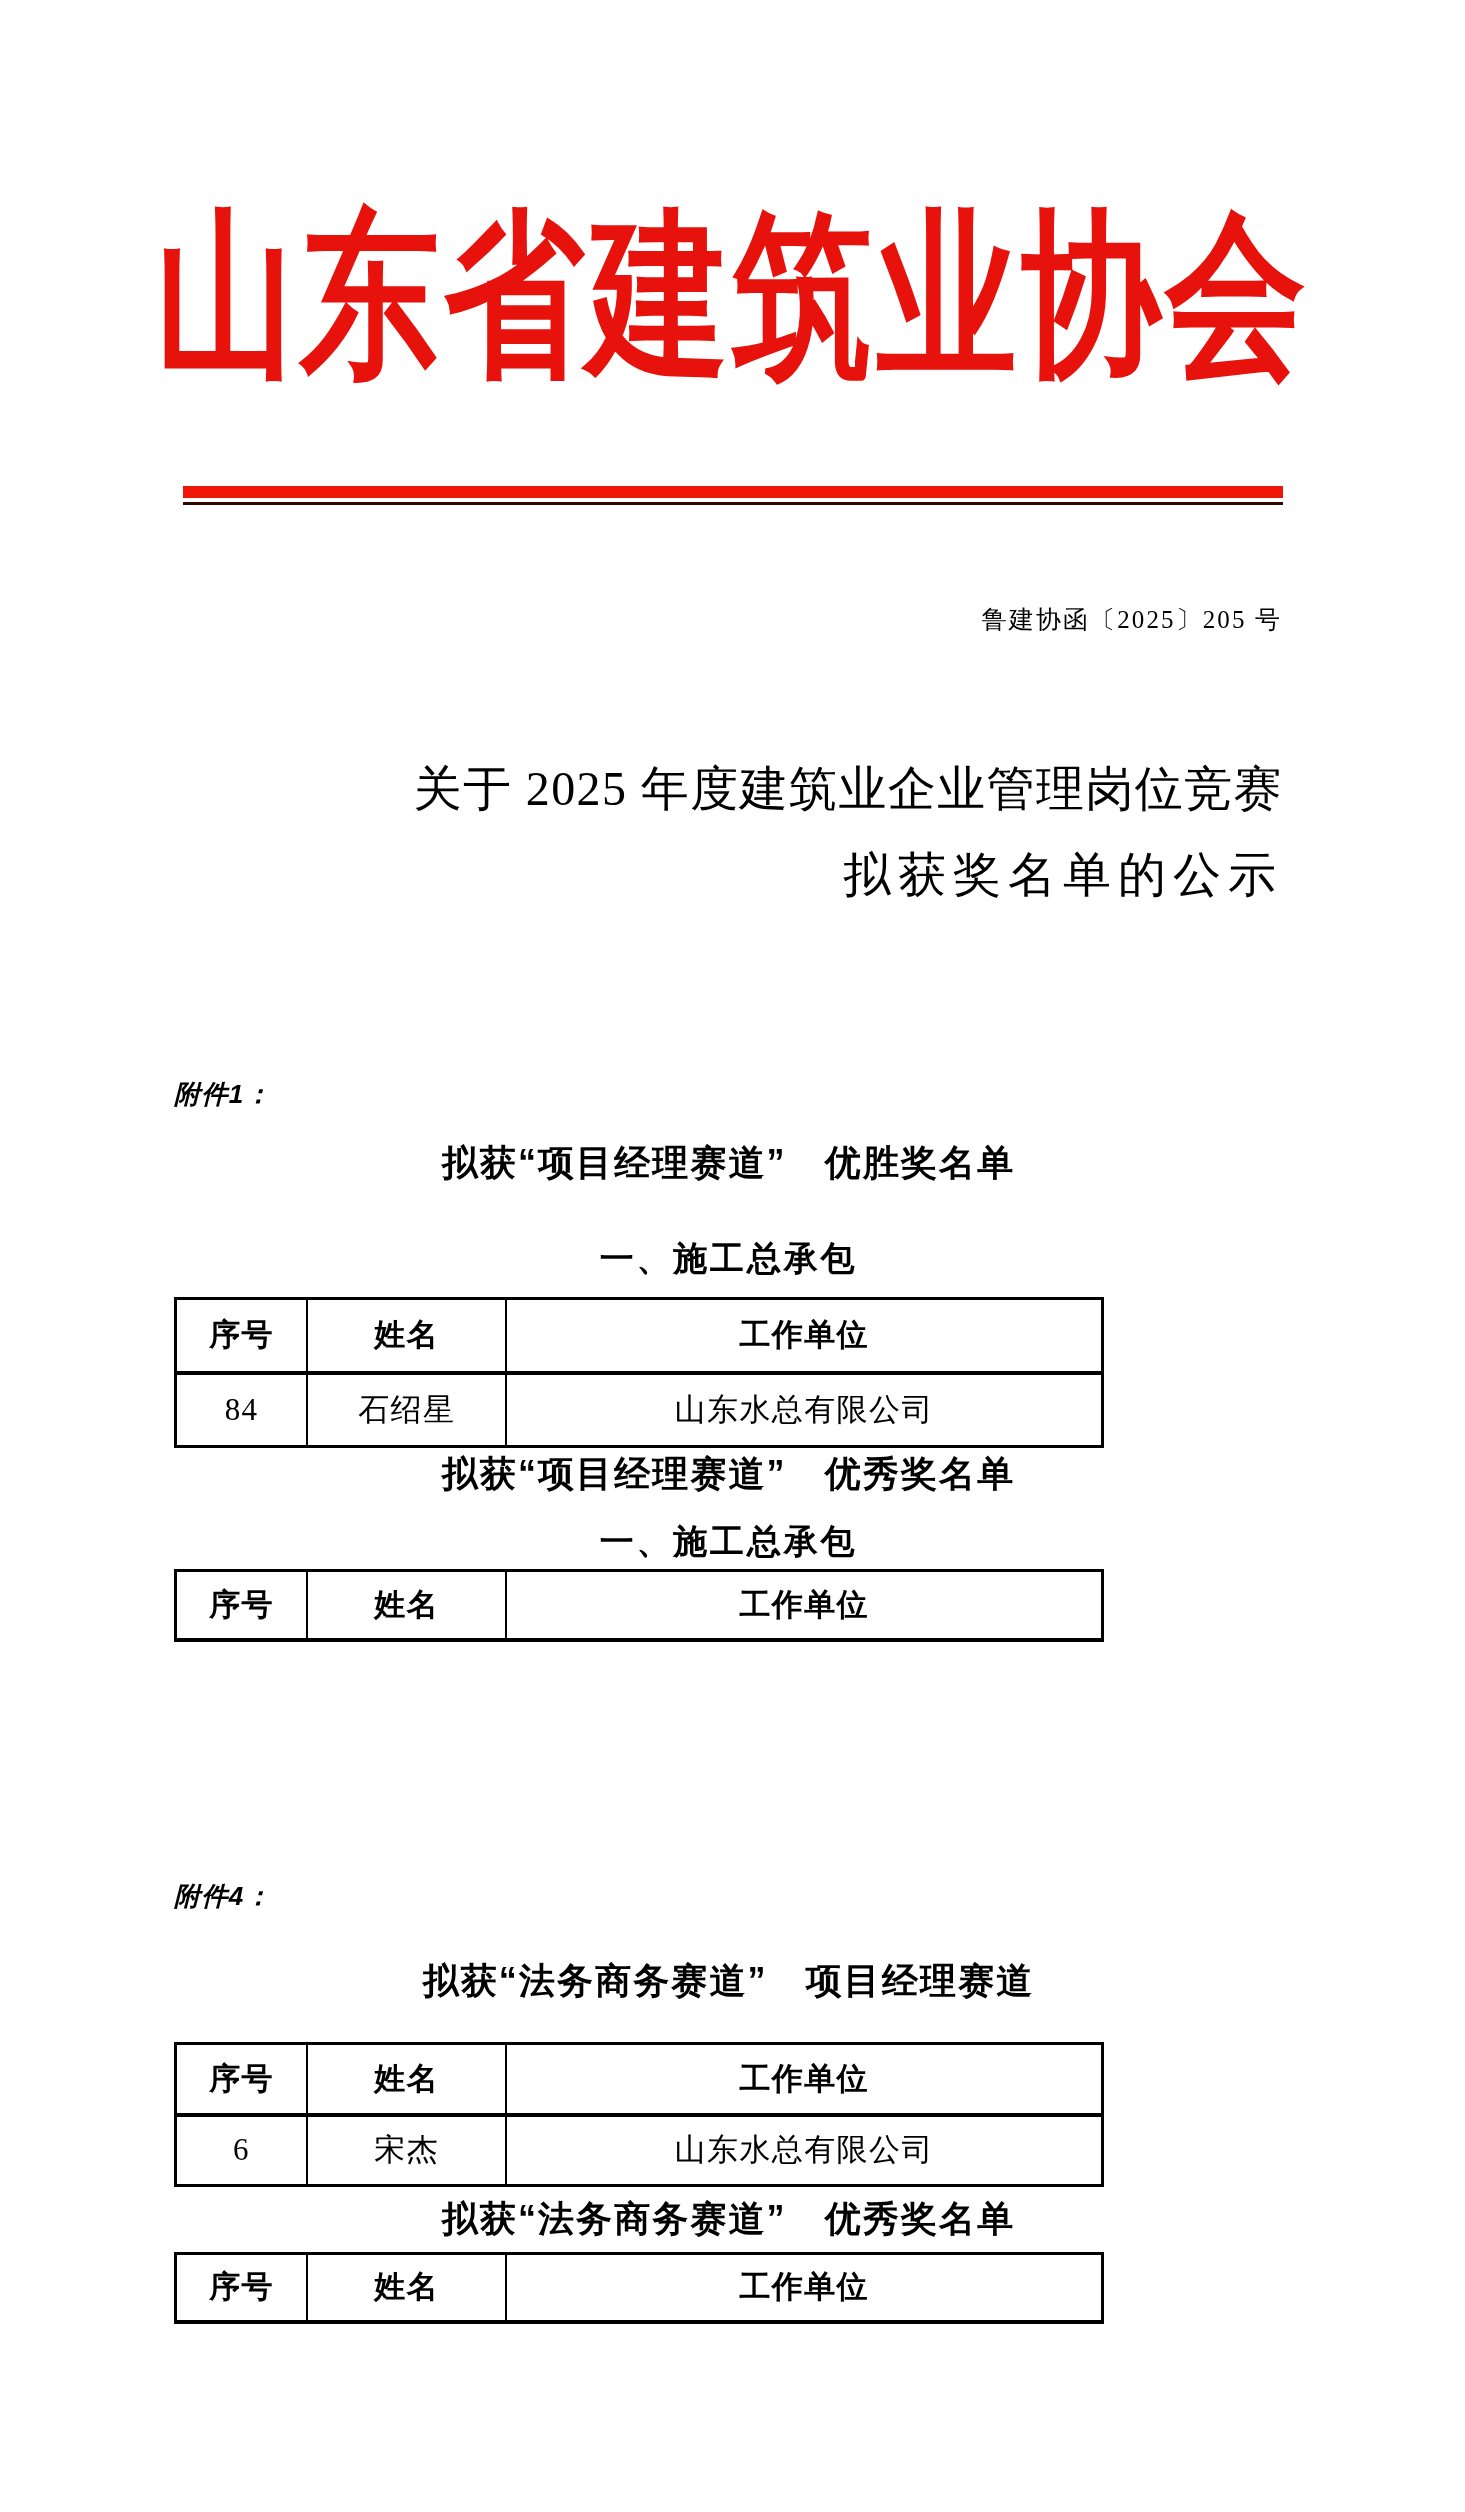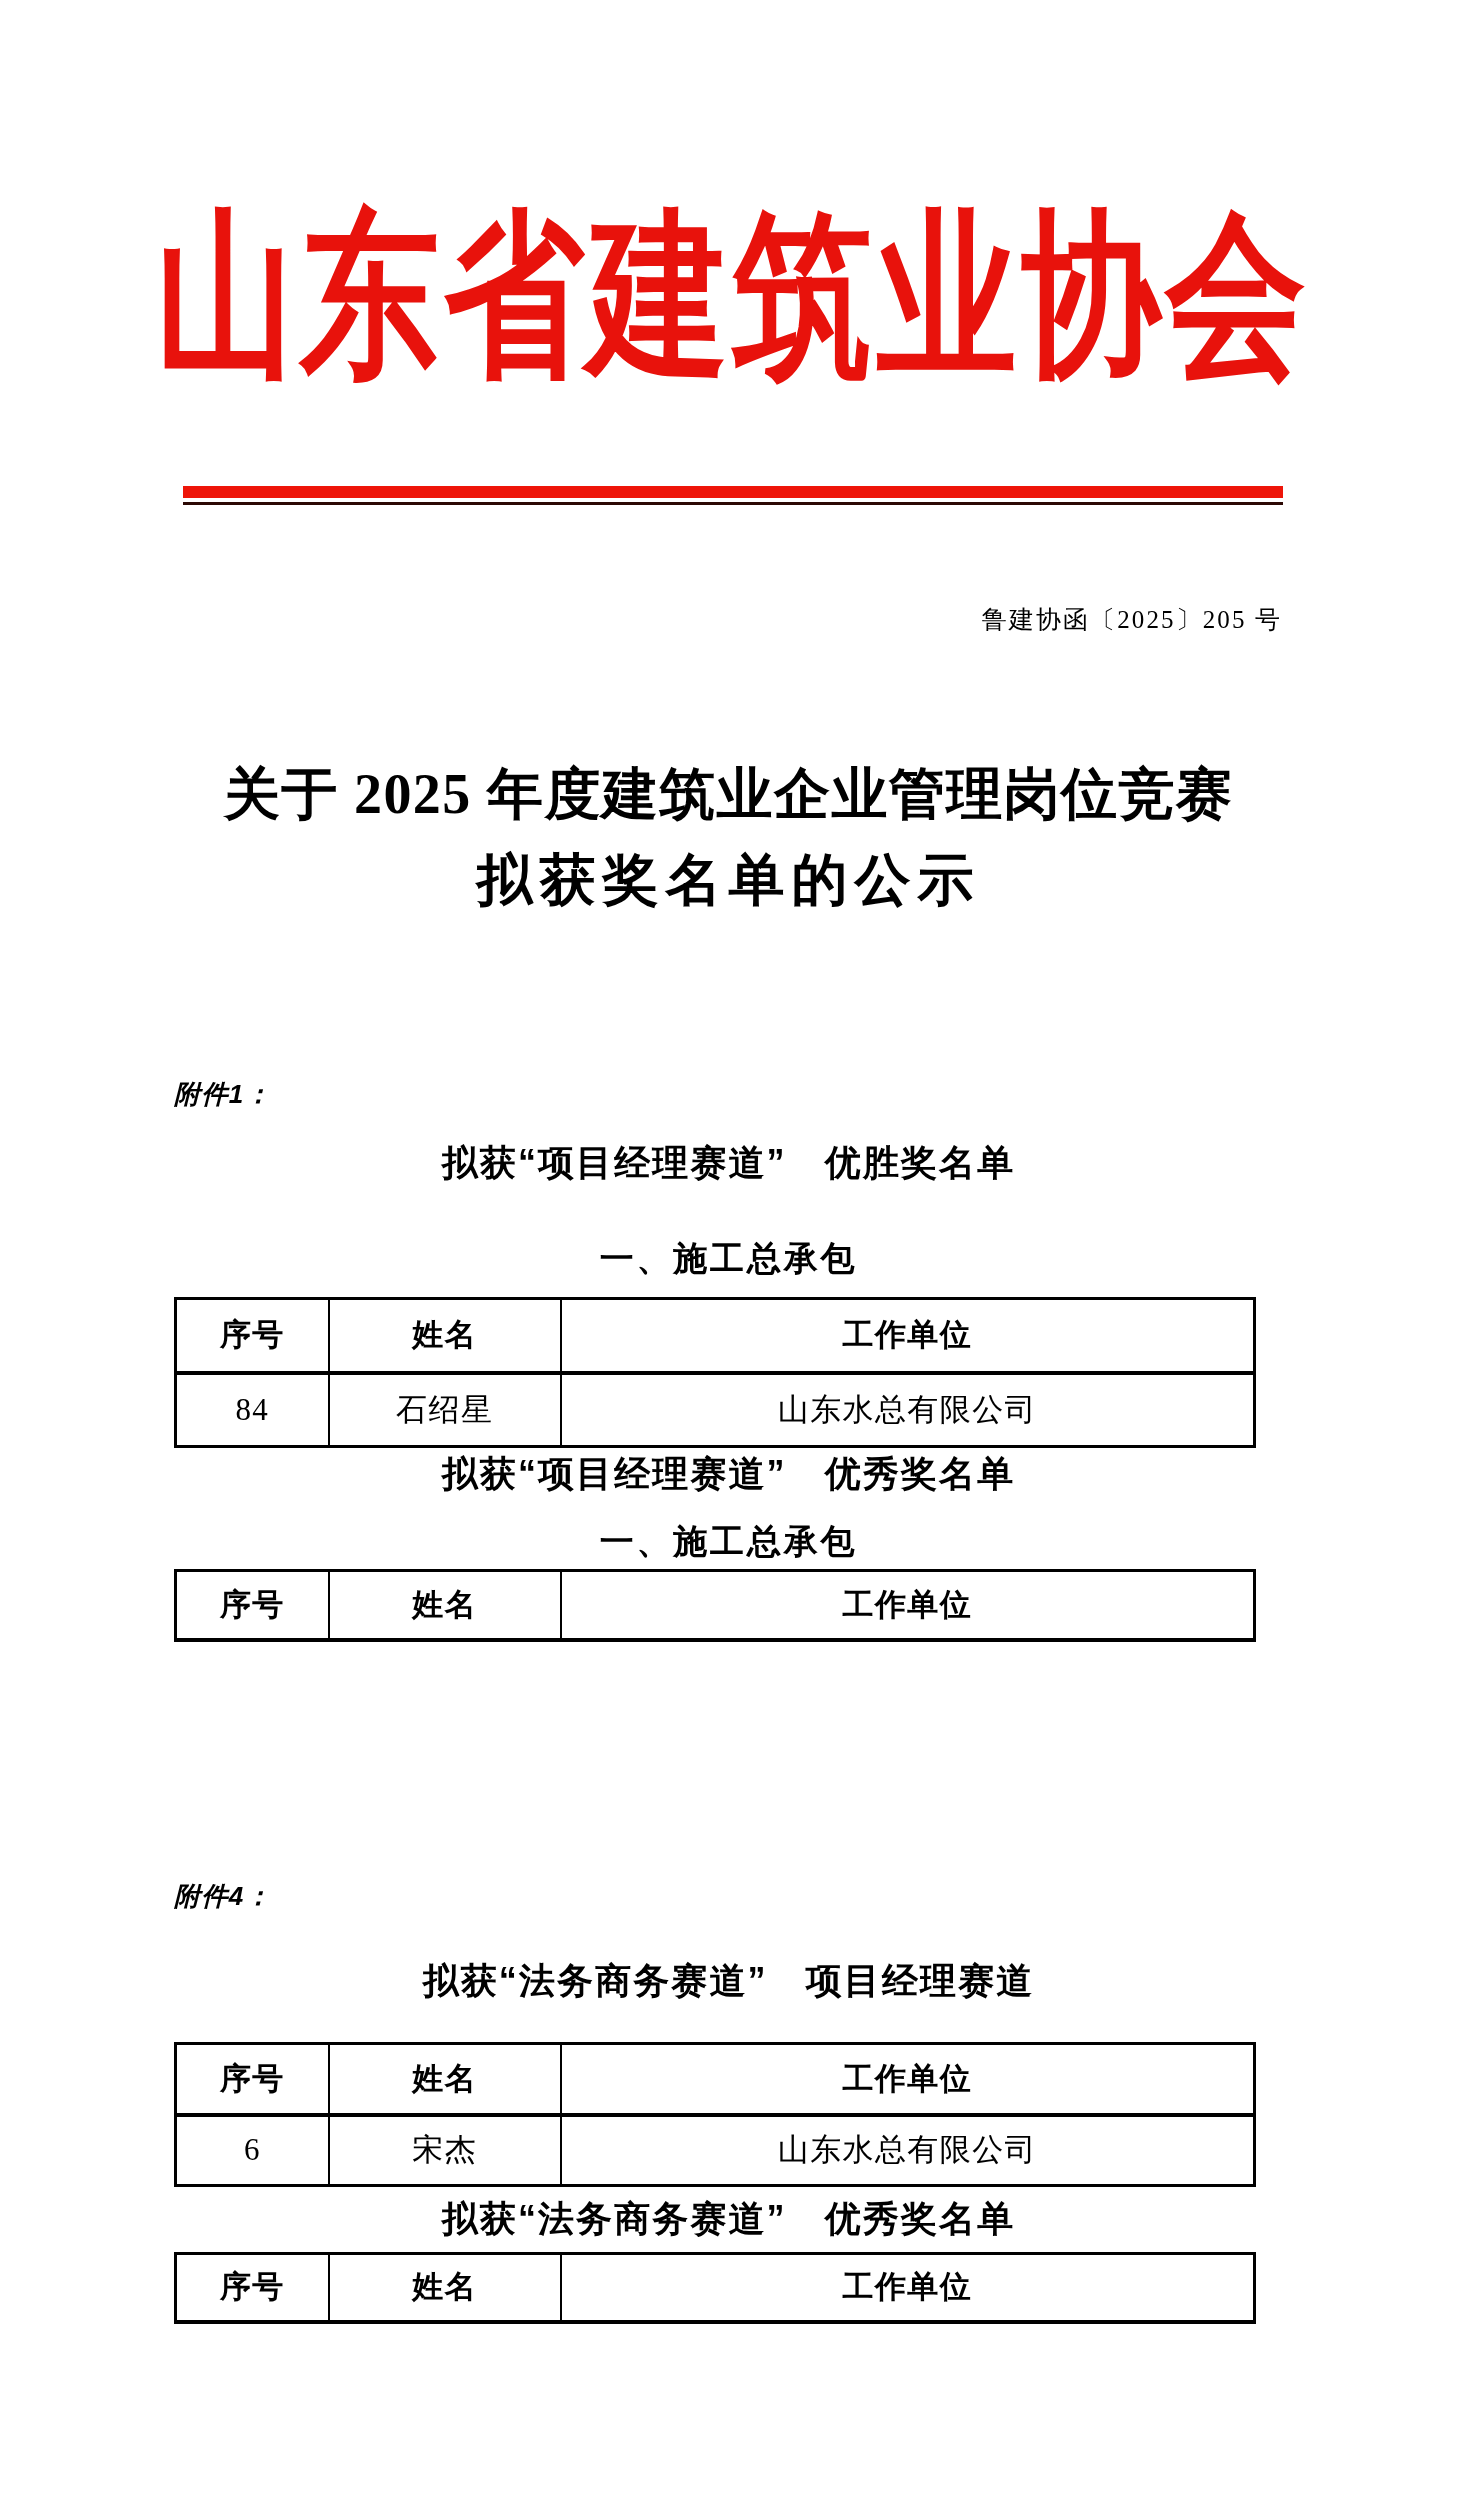--- a/index.html
+++ b/index.html
@@ -39,21 +39,21 @@
   .doc-number{
     position:absolute;top:603px;right:183px;
     font-size:25px;letter-spacing:2.1px;white-space:nowrap;
     font-family:"Liberation Serif","DejaVu Serif",serif;
   }
   .content-center{
     position:absolute;left:174px;width:1109px;text-align:center;white-space:nowrap;
   }
   .page-title{
     font-family:"Liberation Serif","DejaVu Serif",serif;
-    font-weight:bold;font-size:56px;letter-spacing:1.4px;
+    font-weight:normal;font-size:48px;letter-spacing:1.4px;text-align:right;
   }
   .page-title.l1{top:757px;}
   .page-title.l2{top:843px;letter-spacing:7px;}
   .attach-label{
     position:absolute;left:174px;
     font-family:"Liberation Sans","DejaVu Sans",sans-serif;
     font-weight:bold;font-size:26px;letter-spacing:1.4px;white-space:nowrap;font-style:italic;
   }
   .attach-label.a1{top:1077px;}
   .attach-label.a4{top:1879px;}
@@ -65,21 +65,21 @@
   .section-title.s2{top:1450px;}
   .section-title.s3{top:1957px;}
   .section-title.s4{top:2195px;}
   .section-subtitle{
     font-family:"Liberation Sans","DejaVu Sans",sans-serif;
     font-weight:bold;font-size:34px;letter-spacing:2.8px;
   }
   .section-subtitle.b1{top:1236px;}
   .section-subtitle.b2{top:1519px;}
   .award-table{
-    position:absolute;left:174px;width:1082px;
+    position:absolute;left:174px;width:930px;
     border-collapse:collapse;table-layout:fixed;
     border:3.5px solid var(--ink);
     background:var(--paper);
   }
   .award-table.t1{top:1297px;}
   .award-table.t2{top:1569px;}
   .award-table.t3{top:2042px;}
   .award-table.t4{top:2252px;}
   .award-table col.c1{width:14.2%;}
   .award-table col.c2{width:21.5%;}

